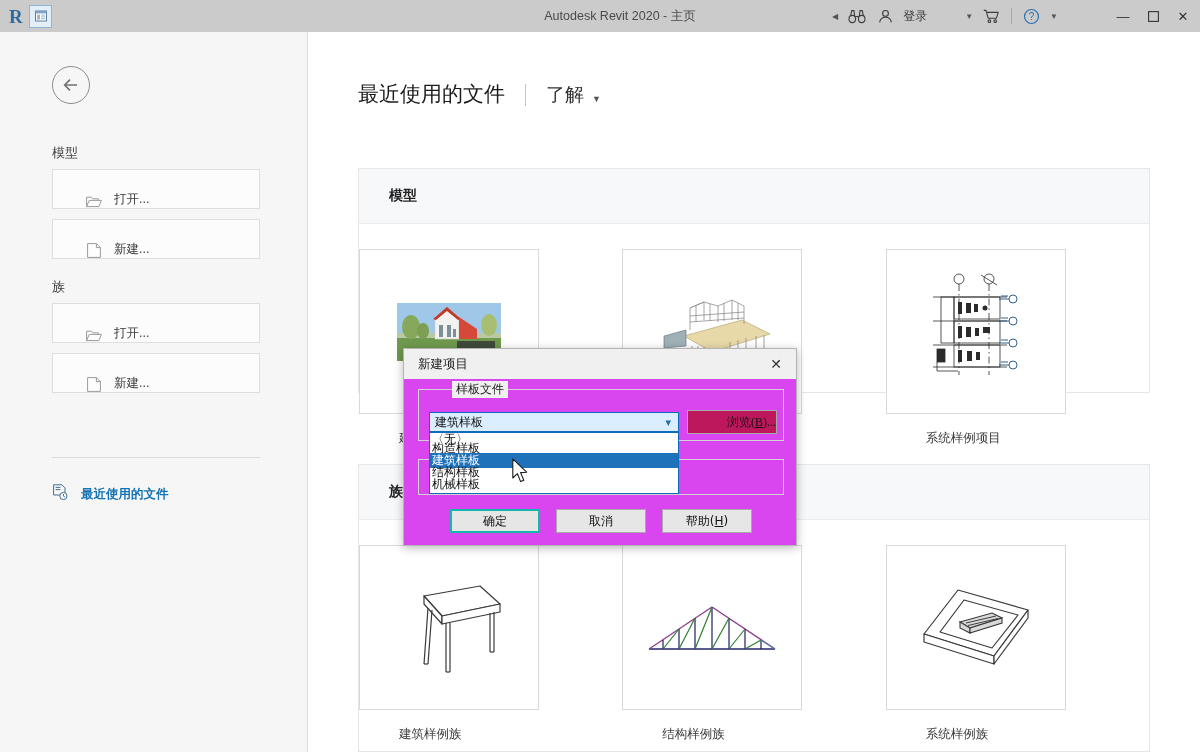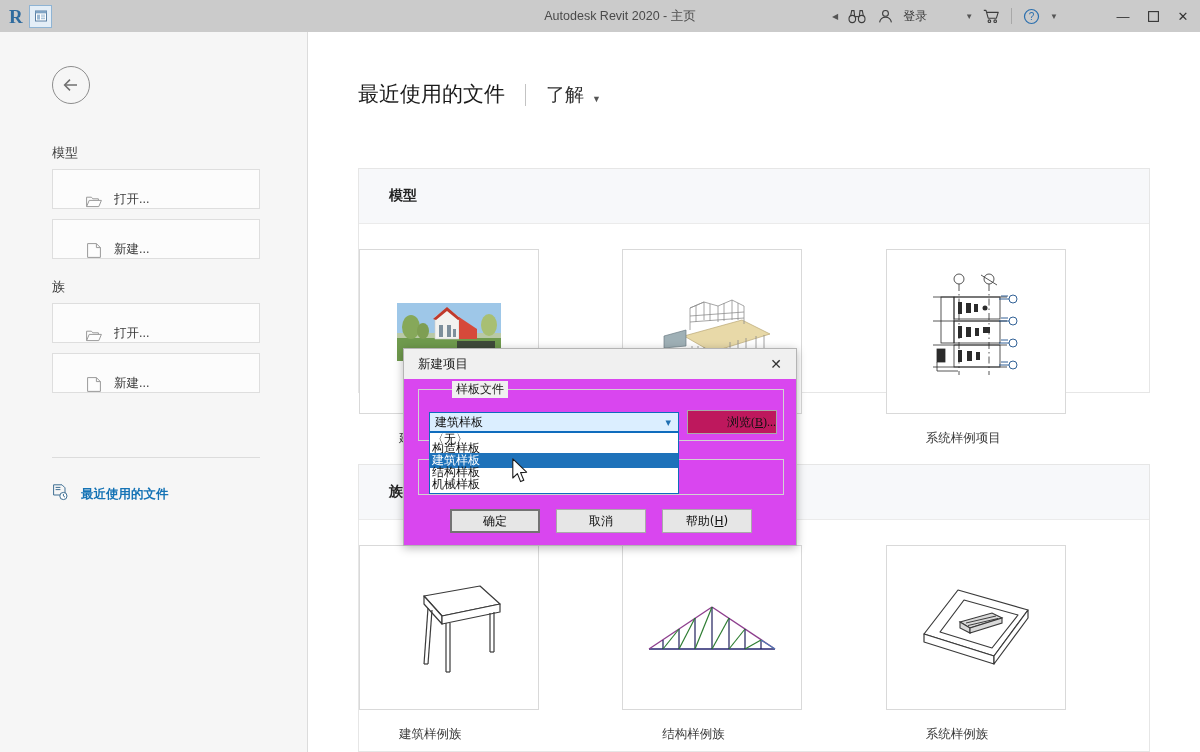--- a/index.html
+++ b/index.html
@@ -150,21 +150,21 @@
   .radio-mark.on::after { content:""; position:absolute; left:3px; top:3px; width:6px; height:6px; border-radius:50%; background:#1b1b1b; }
   .dlg-buttons {
     position: absolute; left: 0; top: 160px; width: 394px;
     display: flex; justify-content: center; gap: 16px;
   }
   .dbtn {
     width: 90px; height: 24px; background: #e6e6e6; border: 1px solid #a9a9a9;
     display: flex; align-items: center; justify-content: center;
     font-size: 12px; color: #111; font-family: "DejaVu Sans", sans-serif;
   }
-  .dbtn.default { border: 2px solid #737373; }
+  .dbtn.default { border: 2px solid #14b8a6; }
   .cursor { position: absolute; left: 512px; top: 458px; z-index: 80; }
   u.mn { text-decoration: underline; }
 </style>
 </head>
 <body>
 
 <div id="app">
 
   <div class="titlebar">
     <div class="tb-left">

